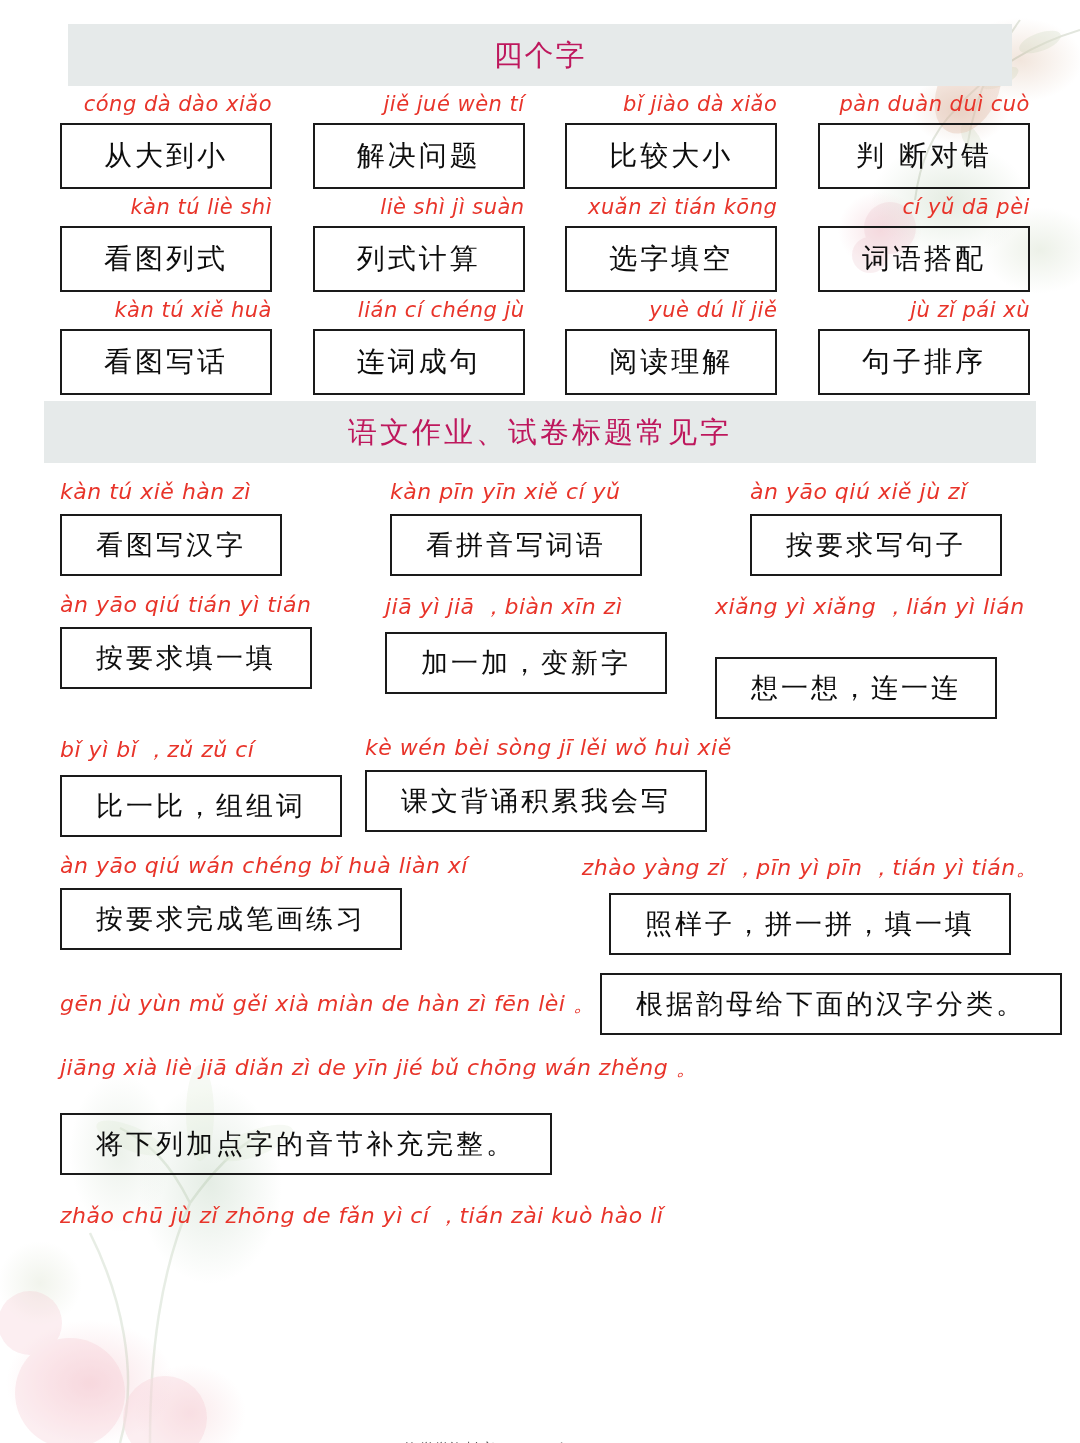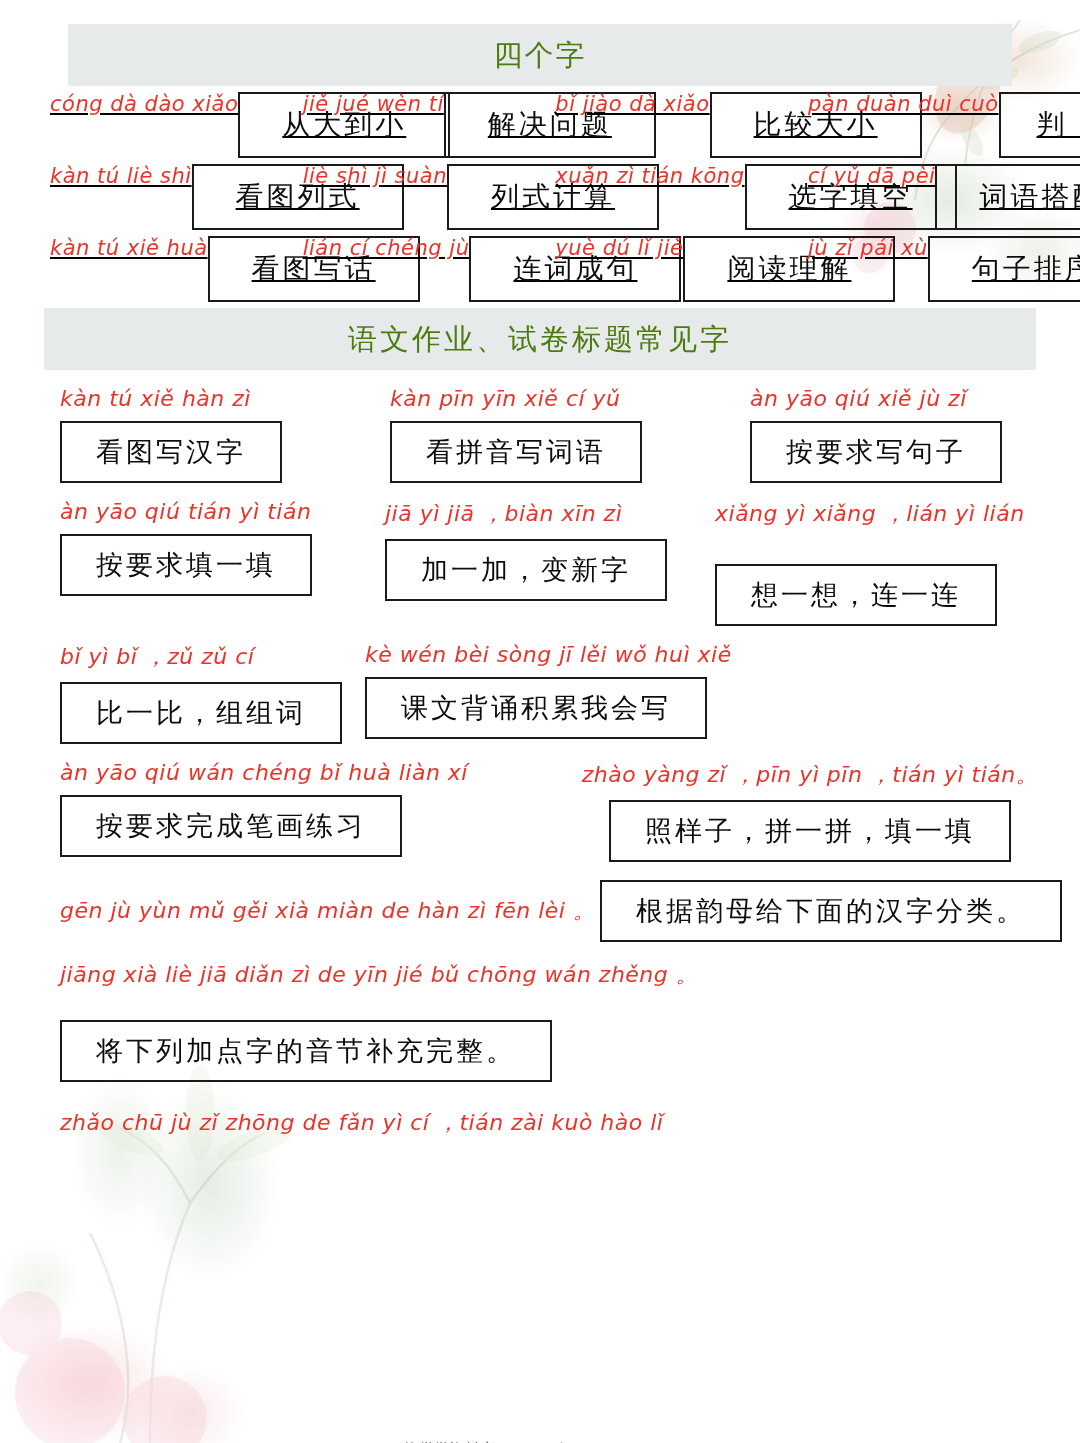--- a/index.html
+++ b/index.html
@@ -57,21 +57,21 @@
     z-index: 2;
     width: 1080px;
     height: 1443px;
   }
 
   .section-bar {
     background: #e6eaea;
     text-align: center;
     font-family: "DejaVu Sans", "Liberation Sans", sans-serif;
     font-size: 29px;
-    color: #4d7c0f;
+    color: #be185d;
     letter-spacing: 2px;
     padding: 12px 0 13px 0;
     box-sizing: border-box;
   }
   #bar-1 {
     margin: 24px 68px 0 68px;
     height: 62px;
   }
   #bar-2 {
     margin: 0 44px 0 44px;
@@ -86,23 +86,22 @@
   }
   .grid-row {
     display: flex;
     justify-content: space-between;
     align-items: flex-end;
     margin-top: 6px;
   }
   .cell {
     width: 222px;
     display: flex;
-    flex-direction: row;
-    align-items: flex-start;
-    text-decoration: underline;
+    flex-direction: column;
+    align-items: flex-end;
   }
   .pinyin {
     color: #e8342a;
     font-family: "DejaVu Sans", "Liberation Sans", sans-serif;
     font-size: 21px;
     font-style: italic;
     letter-spacing: 0.5px;
     white-space: nowrap;
     margin-bottom: 7px;
   }

